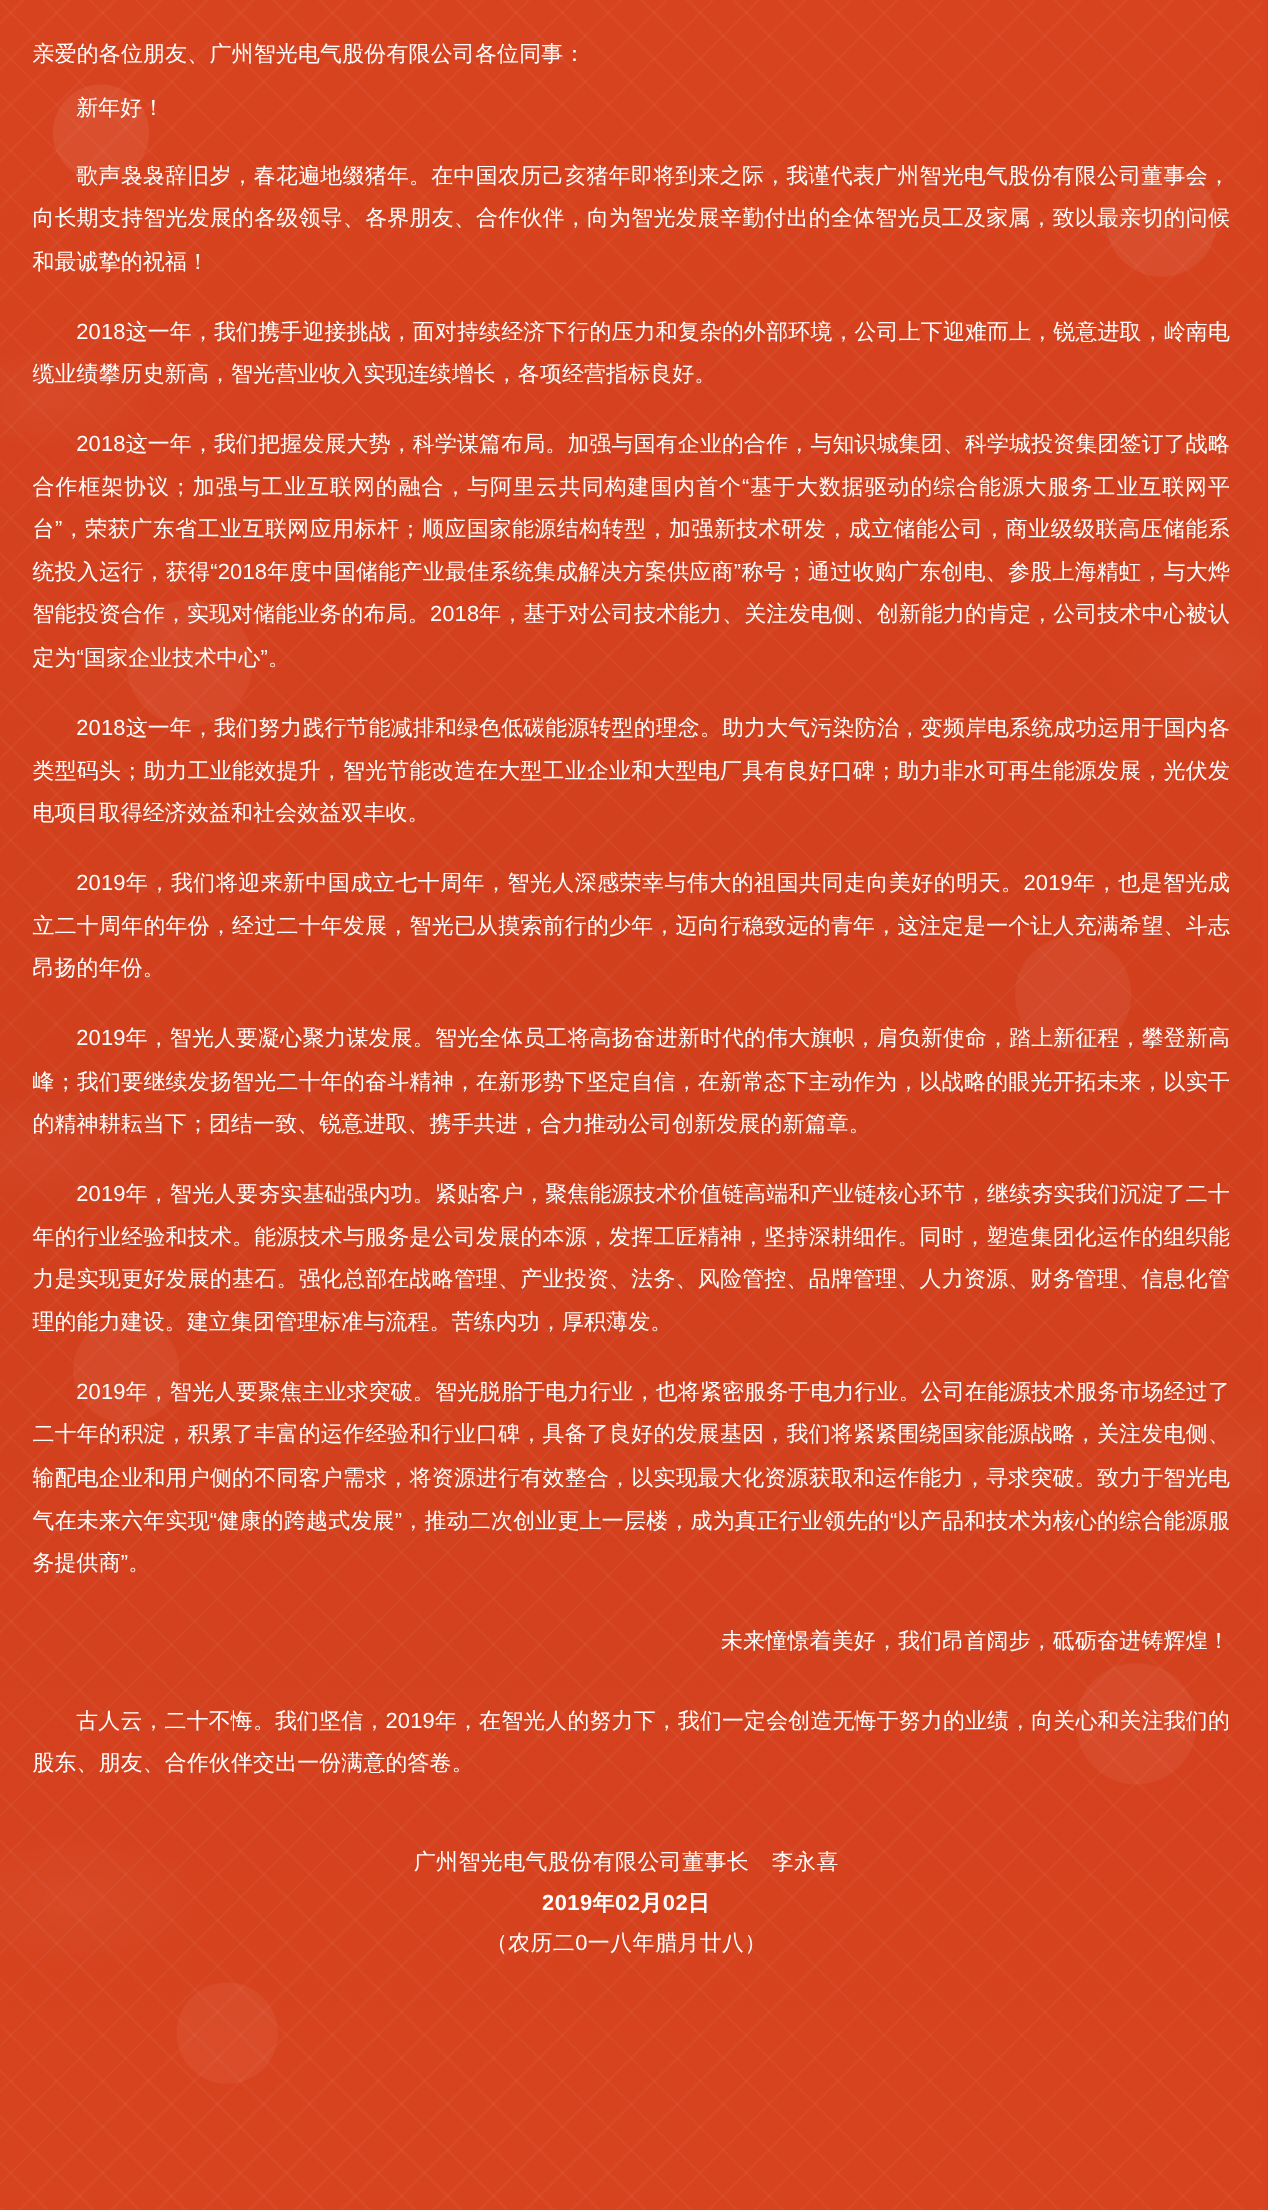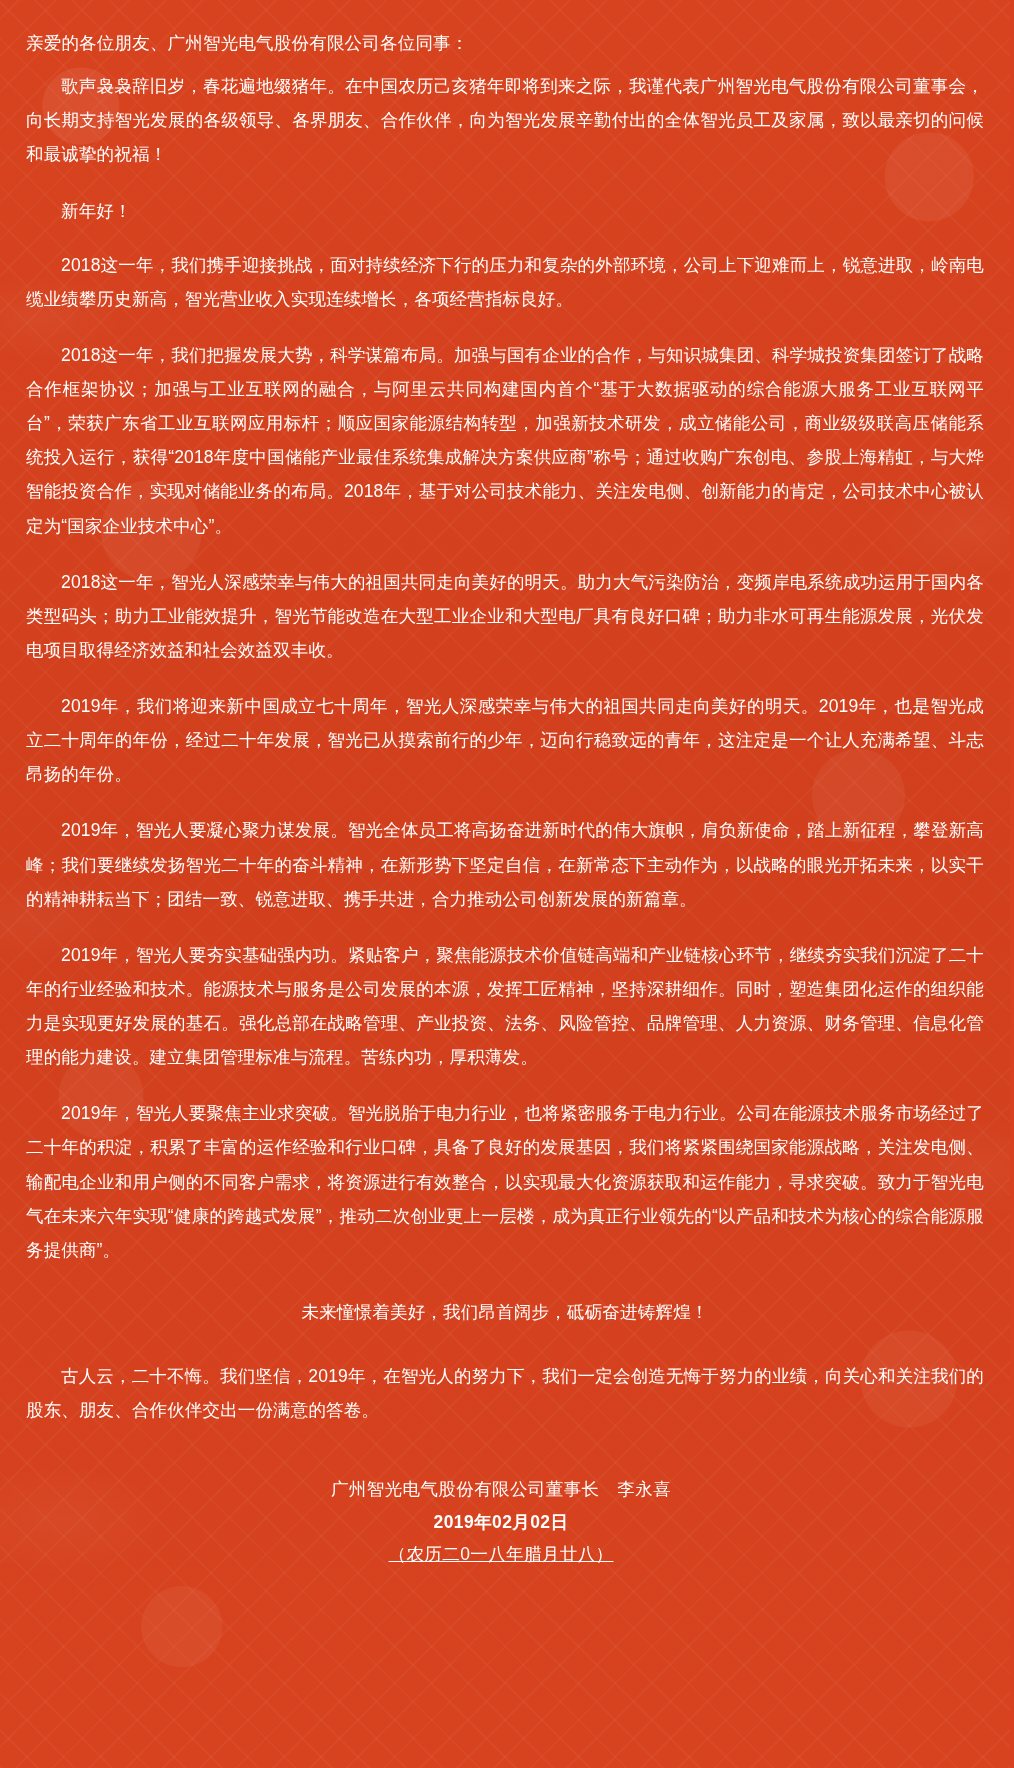--- a/index.html
+++ b/index.html
@@ -63,21 +63,21 @@
     text-indent: 2em;
     letter-spacing: 0.15px;
     text-align: justify;
     text-justify: inter-ideograph;
   }
   p.greeting {
     margin-bottom: 20px;
   }
   .couplet {
     margin: 28px 0 30px 0;
-    text-align: center;
+    text-align: right;
   }
   .couplet .line {
     font-size: 17.5px;
     line-height: 1.95;
     letter-spacing: 0.2px;
   }
   .signature {
     margin-top: 46px;
     text-align: center;
     font-size: 17.5px;
@@ -86,37 +86,36 @@
   }
   .signature .sig-name {
     letter-spacing: 0.4px;
   }
   .signature .sig-date {
     letter-spacing: 0.4px;
     font-weight: bold;
   }
   .signature .sig-lunar {
     letter-spacing: 0.4px;
-    text-decoration: underline;
   }
 </style>
 </head>
 <body>
 
 <div id="page">
   <div class="content">
 
     <p class="salutation">亲爱的各位朋友、广州智光电气股份有限公司各位同事：</p>
 
+    <p class="para greeting">新年好！</p>
+
     <p class="para">歌声袅袅辞旧岁，春花遍地缀猪年。在中国农历己亥猪年即将到来之际，我谨代表广州智光电气股份有限公司董事会，向长期支持智光发展的各级领导、各界朋友、合作伙伴，向为智光发展辛勤付出的全体智光员工及家属，致以最亲切的问候和最诚挚的祝福！</p>
-
-    <p class="para greeting">新年好！</p>
     <p class="para">2018这一年，我们携手迎接挑战，面对持续经济下行的压力和复杂的外部环境，公司上下迎难而上，锐意进取，岭南电缆业绩攀历史新高，智光营业收入实现连续增长，各项经营指标良好。</p>
     <p class="para">2018这一年，我们把握发展大势，科学谋篇布局。加强与国有企业的合作，与知识城集团、科学城投资集团签订了战略合作框架协议；加强与工业互联网的融合，与阿里云共同构建国内首个“基于大数据驱动的综合能源大服务工业互联网平台”，荣获广东省工业互联网应用标杆；顺应国家能源结构转型，加强新技术研发，成立储能公司，商业级级联高压储能系统投入运行，获得“2018年度中国储能产业最佳系统集成解决方案供应商”称号；通过收购广东创电、参股上海精虹，与大烨智能投资合作，实现对储能业务的布局。2018年，基于对公司技术能力、关注发电侧、创新能力的肯定，公司技术中心被认定为“国家企业技术中心”。</p>
-    <p class="para">2018这一年，智光人深感荣幸与伟大的祖国共同走向美好的明天。助力大气污染防治，变频岸电系统成功运用于国内各类型码头；助力工业能效提升，智光节能改造在大型工业企业和大型电厂具有良好口碑；助力非水可再生能源发展，光伏发电项目取得经济效益和社会效益双丰收。</p>
+    <p class="para">2018这一年，我们努力践行节能减排和绿色低碳能源转型的理念。助力大气污染防治，变频岸电系统成功运用于国内各类型码头；助力工业能效提升，智光节能改造在大型工业企业和大型电厂具有良好口碑；助力非水可再生能源发展，光伏发电项目取得经济效益和社会效益双丰收。</p>
     <p class="para">2019年，我们将迎来新中国成立七十周年，智光人深感荣幸与伟大的祖国共同走向美好的明天。2019年，也是智光成立二十周年的年份，经过二十年发展，智光已从摸索前行的少年，迈向行稳致远的青年，这注定是一个让人充满希望、斗志昂扬的年份。</p>
     <p class="para">2019年，智光人要凝心聚力谋发展。智光全体员工将高扬奋进新时代的伟大旗帜，肩负新使命，踏上新征程，攀登新高峰；我们要继续发扬智光二十年的奋斗精神，在新形势下坚定自信，在新常态下主动作为，以战略的眼光开拓未来，以实干的精神耕耘当下；团结一致、锐意进取、携手共进，合力推动公司创新发展的新篇章。</p>
     <p class="para">2019年，智光人要夯实基础强内功。紧贴客户，聚焦能源技术价值链高端和产业链核心环节，继续夯实我们沉淀了二十年的行业经验和技术。能源技术与服务是公司发展的本源，发挥工匠精神，坚持深耕细作。同时，塑造集团化运作的组织能力是实现更好发展的基石。强化总部在战略管理、产业投资、法务、风险管控、品牌管理、人力资源、财务管理、信息化管理的能力建设。建立集团管理标准与流程。苦练内功，厚积薄发。</p>
     <p class="para">2019年，智光人要聚焦主业求突破。智光脱胎于电力行业，也将紧密服务于电力行业。公司在能源技术服务市场经过了二十年的积淀，积累了丰富的运作经验和行业口碑，具备了良好的发展基因，我们将紧紧围绕国家能源战略，关注发电侧、输配电企业和用户侧的不同客户需求，将资源进行有效整合，以实现最大化资源获取和运作能力，寻求突破。致力于智光电气在未来六年实现“健康的跨越式发展”，推动二次创业更上一层楼，成为真正行业领先的“以产品和技术为核心的综合能源服务提供商”。</p>
 
     <div class="couplet">
       <div class="line">未来憧憬着美好，我们昂首阔步，砥砺奋进铸辉煌！</div>
     </div>
 
     <p class="para">古人云，二十不悔。我们坚信，2019年，在智光人的努力下，我们一定会创造无悔于努力的业绩，向关心和关注我们的股东、朋友、合作伙伴交出一份满意的答卷。</p>

